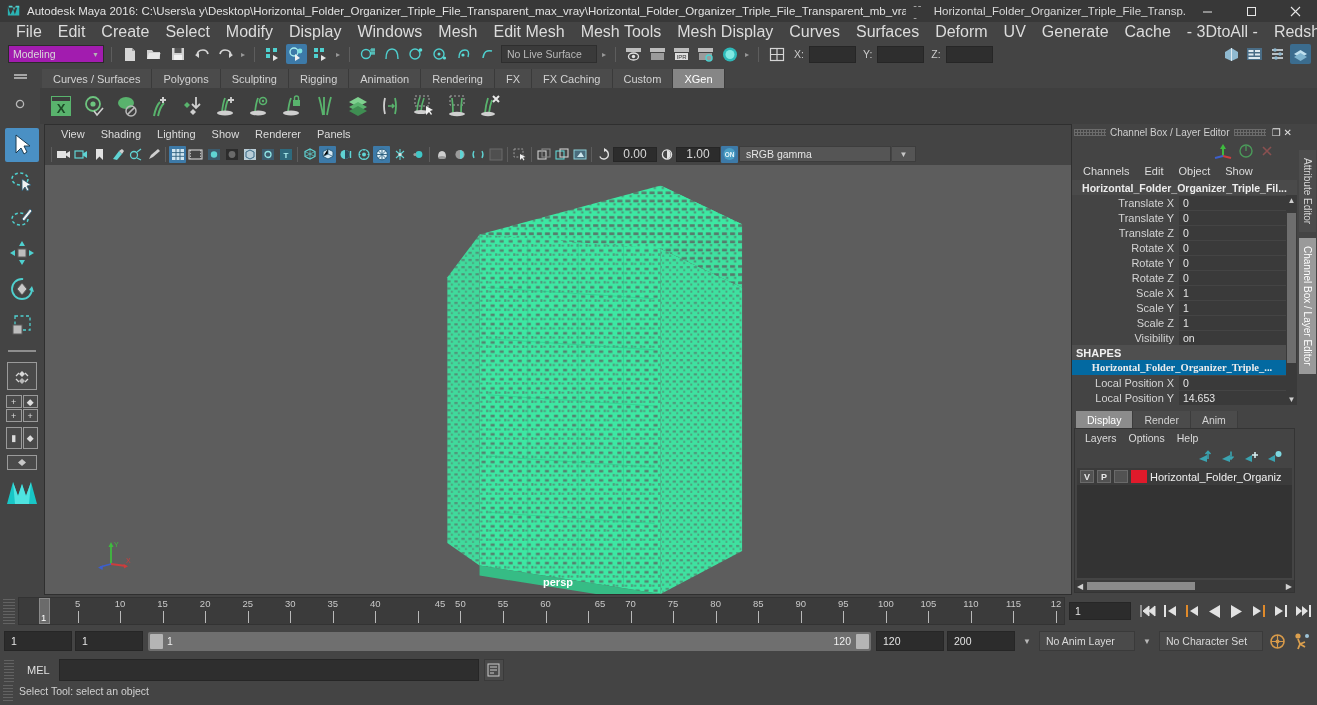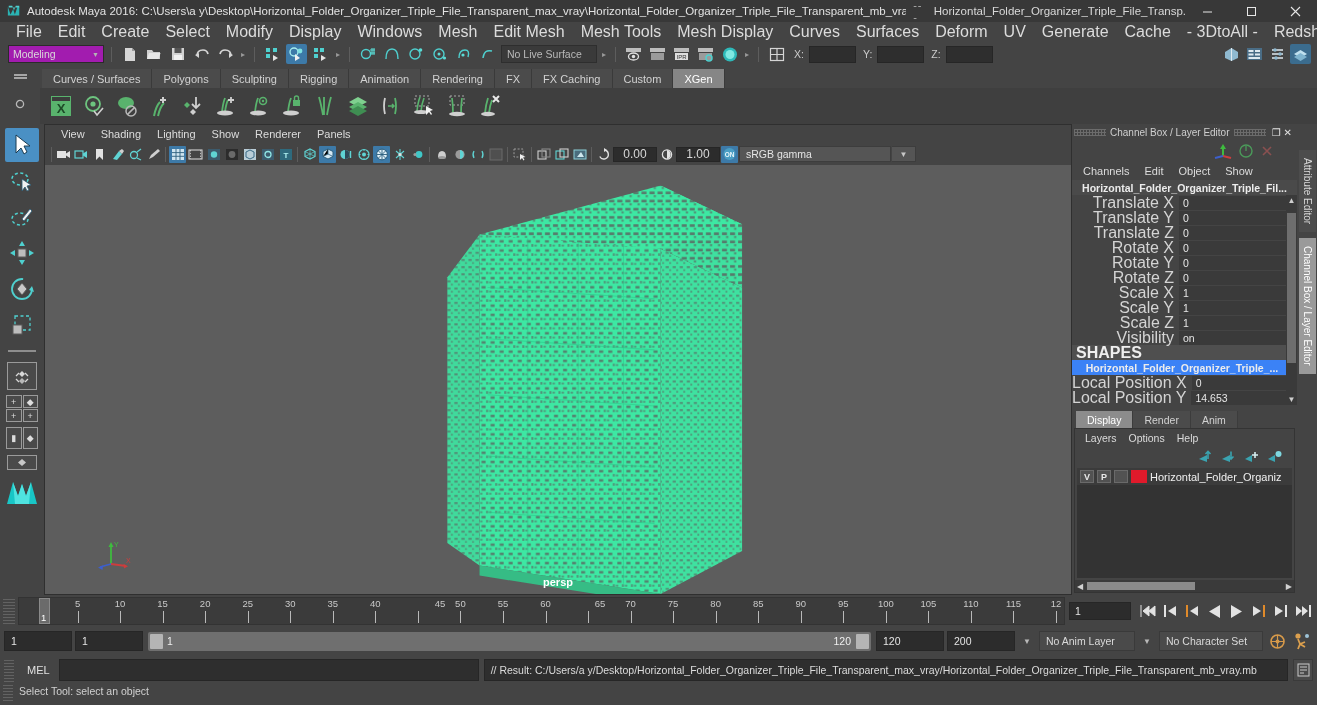--- a/index.html
+++ b/index.html
@@ -87,26 +87,26 @@
   .grip{width:32px;height:7px;background:repeating-linear-gradient(90deg,#7a7a7a 0 1px,transparent 1px 3px),
         repeating-linear-gradient(0deg,#7a7a7a 0 1px,transparent 1px 3px);opacity:.75;}
   .cbt-x{margin-left:auto;display:flex;gap:3px;padding-right:3px;color:#e0e0e0;font-size:10px;}
   .manip-row{height:22px;display:flex;align-items:center;justify-content:flex-end;gap:5px;padding-right:22px;}
   .cb-menubar{height:18px;display:flex;align-items:center;gap:1px;padding-left:4px;}
   .cb-menubar span{font-size:11px;color:#dcdcdc;padding:1px 7px;}
   .cb-objname{height:15px;background:#4a4a4a;display:flex;align-items:center;justify-content:center;
               font-size:10.5px;font-weight:bold;color:#ececec;overflow:hidden;white-space:nowrap;padding:0 2px;}
   .cb-rows{flex:0 0 auto;position:relative;}
   .cbrow{height:15px;display:flex;align-items:center;}
-  .cbrow .lbl{flex:1;text-align:right;padding-right:5px;font-size:16px;color:#d4d4d4;white-space:nowrap;}
+  .cbrow .lbl{flex:1;text-align:right;padding-right:5px;font-size:11px;color:#d4d4d4;white-space:nowrap;}
   .cbrow .val{width:118px;height:14px;background:#3a3a3a;font-size:10.5px;color:#e6e6e6;padding-left:4px;
               display:flex;align-items:center;}
   .cbrow.sect{background:#4f4f4f;}
   .cbrow.sect .lbl{text-align:left;padding-left:4px;font-weight:bold;color:#efefef;flex:1;}
-  .cbrow.shapename{background:#3b82f6;}
+  .cbrow.shapename{background:#0369a1;font-family:Liberation Serif, serif;}
   .cbrow.shapename .lbl{text-align:center;font-weight:bold;color:#ececec;font-size:10.5px;}
   .cb-scroll{position:absolute;right:0;top:0;bottom:0;width:11px;background:#3a3a3a;}
   .cb-scroll .thumb{position:absolute;left:1px;right:1px;top:18px;height:150px;background:#6e6e6e;}
   .cb-scroll .ar{position:absolute;left:0;right:0;text-align:center;font-size:8px;color:#cfcfcf;}
 
   .layered{flex:1 1 auto;display:flex;flex-direction:column;margin-top:4px;}
   .ltabs{height:19px;display:flex;align-items:flex-end;padding-left:4px;}
   .ltab{height:17px;padding:0 11px;display:flex;align-items:center;font-size:10.5px;color:#d2d2d2;background:#4b4b4b;
         border-right:1px solid #3c3c3c;}
   .ltab.active{background:#8c8c8c;color:#fff;}
@@ -1161,21 +1161,20 @@
           <path d="M5 7 L7 12 L5 17 M7 12 L12 10 M7 12 L12 15" stroke="#dca04e" stroke-width="1.8" fill="none"></path>
           <circle cx="14" cy="4" r="2" fill="#9ec4d8"></circle>
         </svg>
     </div>
   </div>
 
   <div class="melbar">
     <div class="mel-grip"></div>
     <div class="mel-lbl">MEL</div>
     <div class="mel-input"></div>
-    <div class="mel-result">// Result: C:/Users/a y/Desktop/Horizontal_Folder_Organizer_Triple_File_Transparent_max_vray/Horizontal_Folder_Organizer_Triple_File_Transparent_mb_vray.mb</div>
     <div class="mel-btn">
       <svg width="13" height="14" viewBox="0 0 13 14">
           <rect x="1" y="1" width="11" height="12" fill="none" stroke="#c9c9c9" stroke-width="1"></rect>
           <path d="M3 4 H10 M3 7 H10 M3 10 H7" stroke="#c9c9c9" stroke-width="1"></path>
         </svg>
     </div>
   </div>
 
   <div class="helpline">
     <div class="help-grip"></div>

